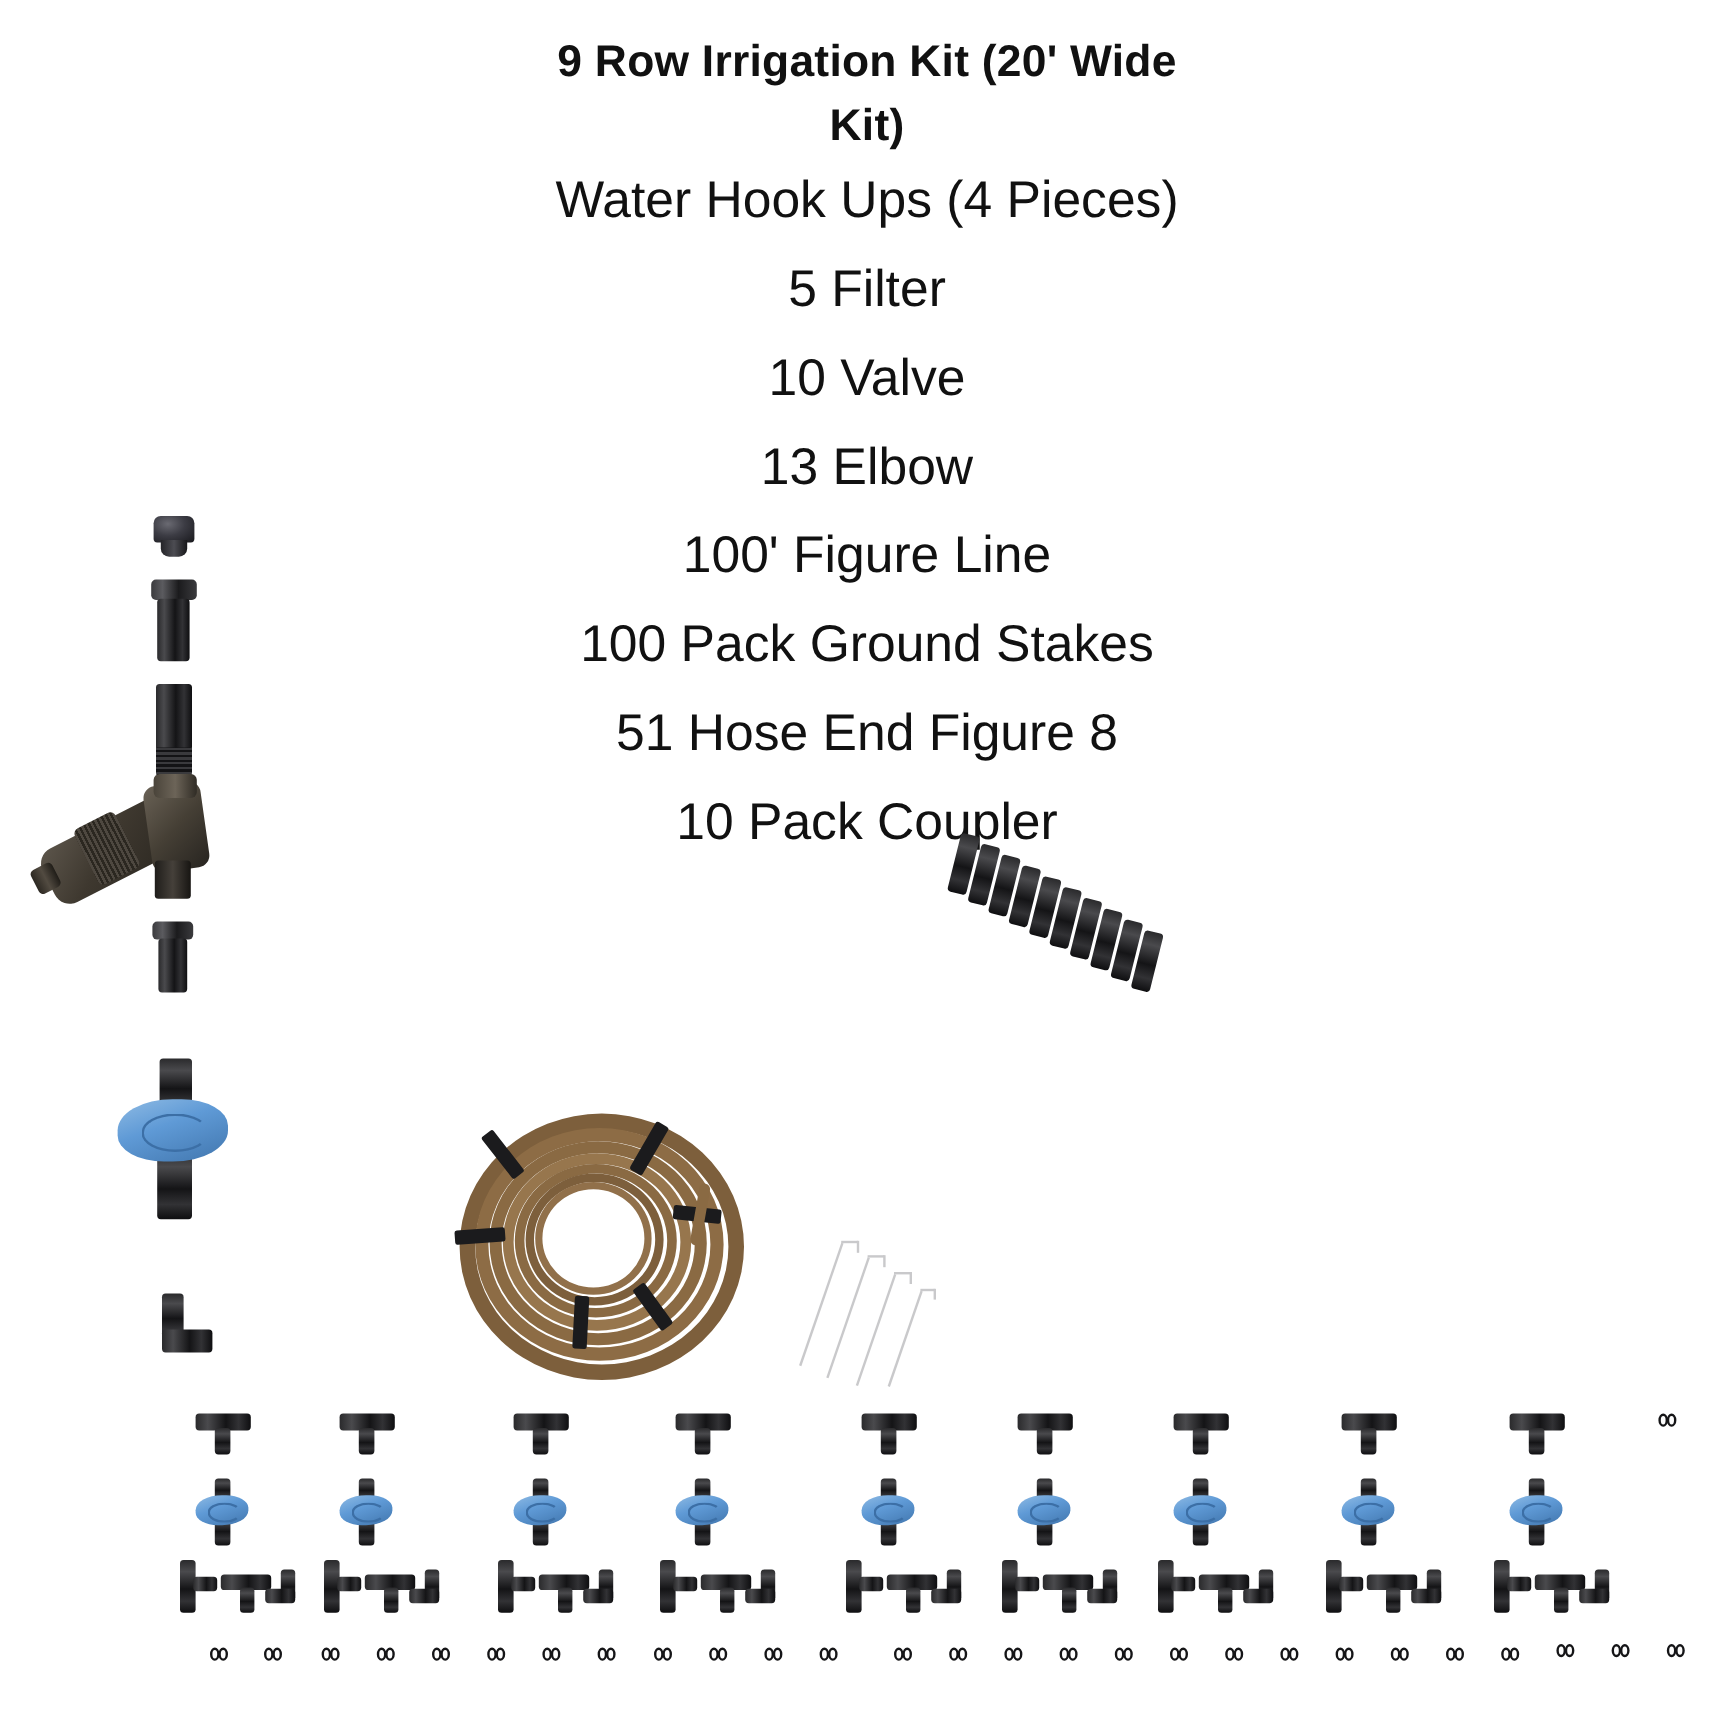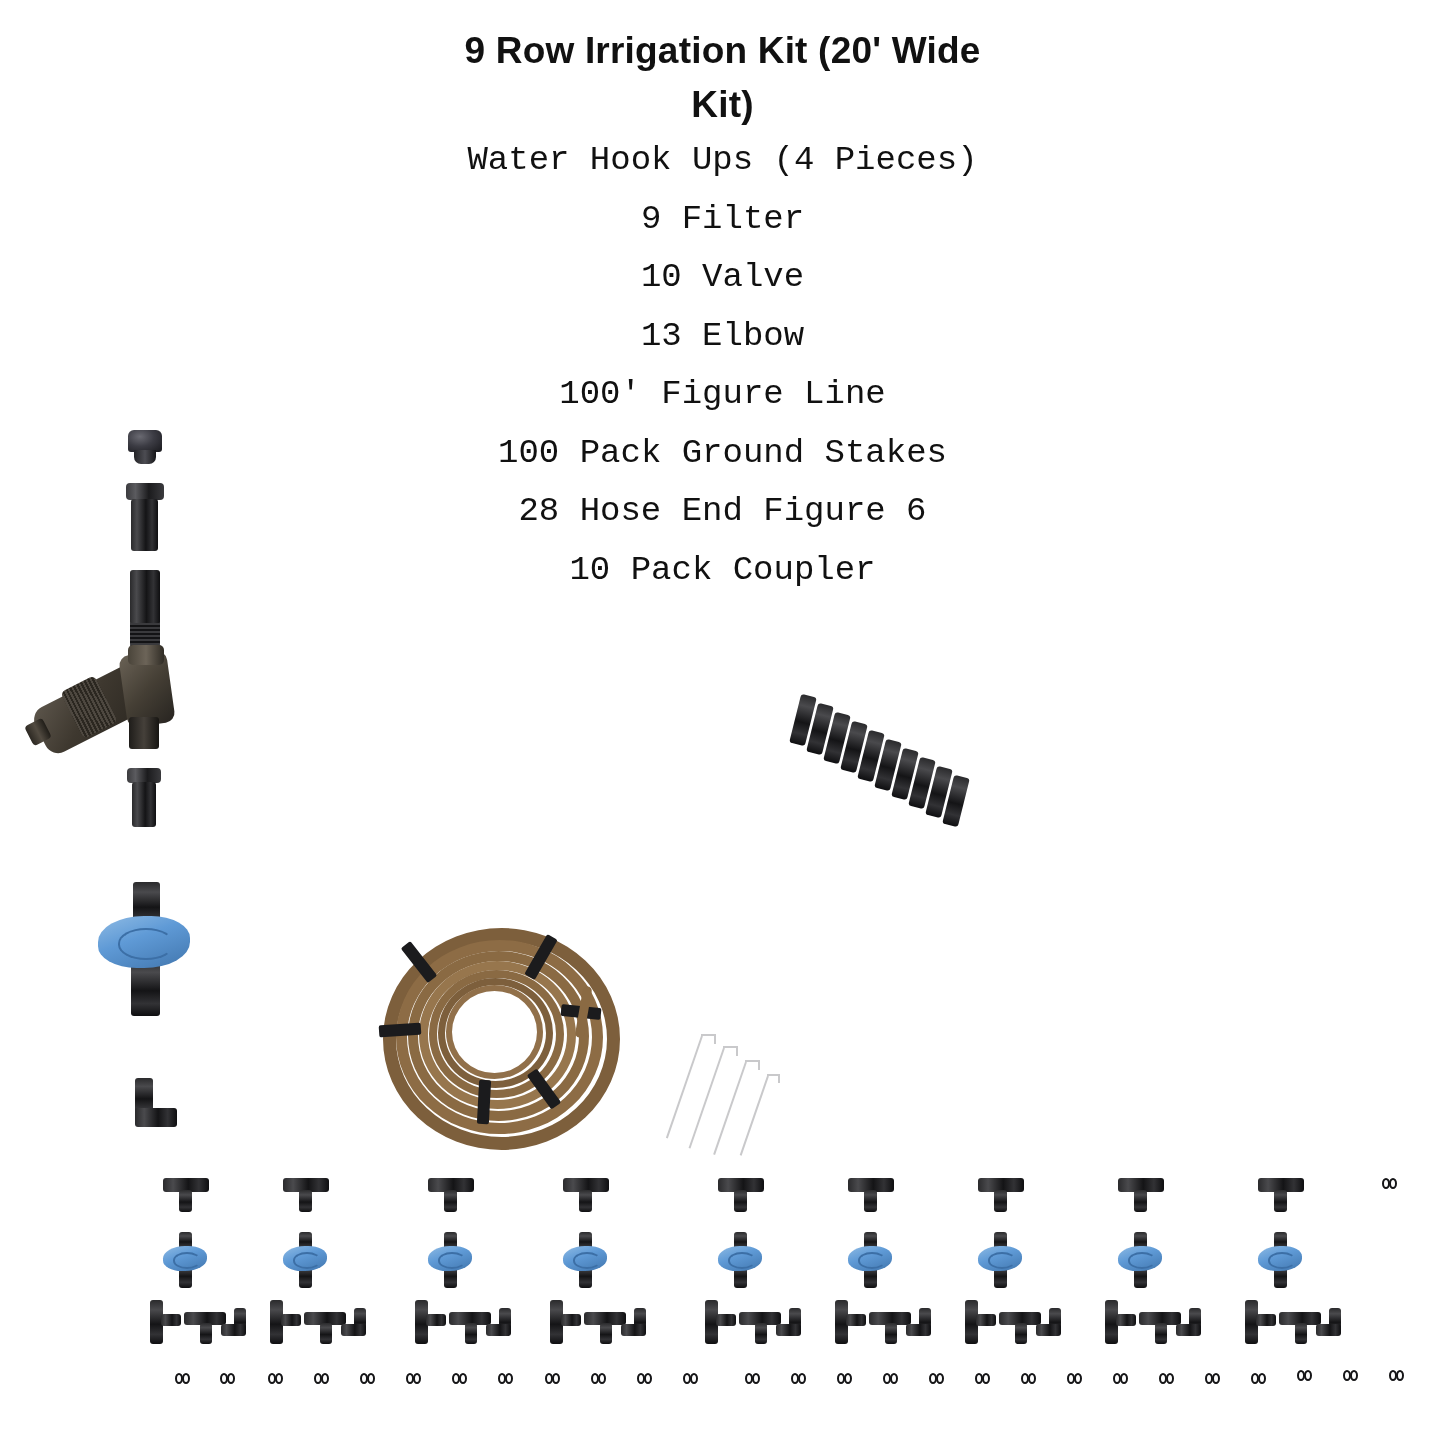--- a/index.html
+++ b/index.html
@@ -16,23 +16,22 @@
   
   .text-block{
     position:absolute;left:0;top:24px;width:1445px;
     text-align:center;
   }
   .kit-title{
     font-size:37px;font-weight:bold;line-height:1.45;
     letter-spacing:.2px;margin:0 auto;width:620px;
   }
   .spec-line{
-    font-size:34px;font-weight:normal;line-height:1.72;
+    font-size:43px;font-weight:normal;line-height:1.72;
     white-space:pre;
-    font-family:Liberation Mono, monospace;
   }
 
   
   .part{position:absolute;}
 
   
   .cyl{
     background:linear-gradient(90deg,#2a2a2c 0%,#4a4a4d 22%,#141416 55%,#323235 78%,#0e0e10 100%);
     border-radius:3px;
   }
@@ -109,26 +108,26 @@
 <body>
 
 <div class="stage">
 
   <div class="text-block">
     <div class="kit-title">
       <div>9 Row Irrigation Kit  (20' Wide</div>
       <div>Kit)</div>
     </div>
     <div class="spec-line">Water Hook Ups (4 Pieces)</div>
-    <div class="spec-line">9 Filter</div>
+    <div class="spec-line">5 Filter</div>
     <div class="spec-line">10 Valve</div>
     <div class="spec-line">13 Elbow</div>
     <div class="spec-line">100' Figure Line</div>
     <div class="spec-line">100 Pack Ground Stakes</div>
-    <div class="spec-line">28 Hose End Figure 6</div>
+    <div class="spec-line">51 Hose End Figure 8</div>
     <div class="spec-line">10 Pack Coupler</div>
   </div>
 
   <div class="part" id="hookups">
 
     <div>
       <div class="swivel-top"></div>
       <div class="swivel-neck"></div>
     </div>
 

